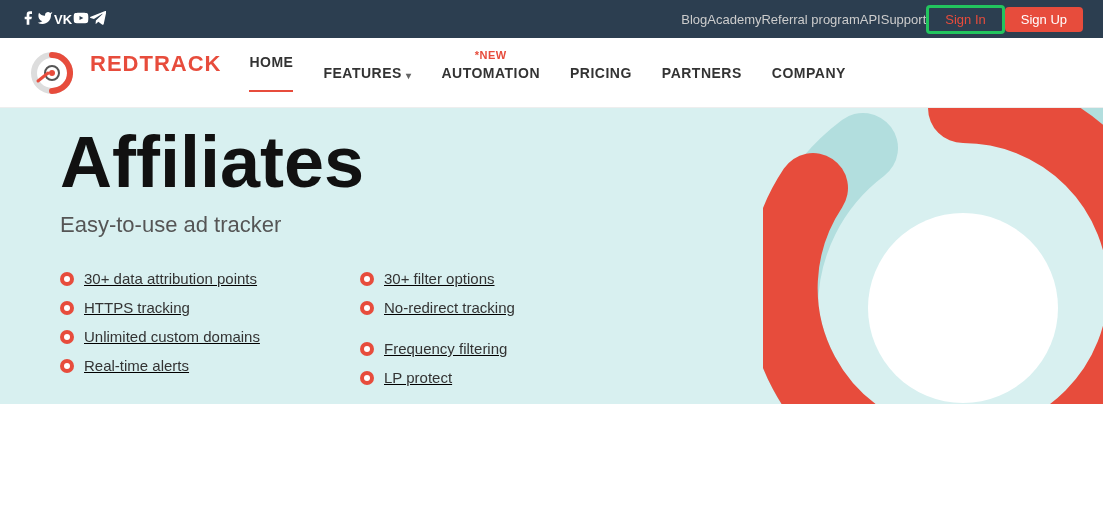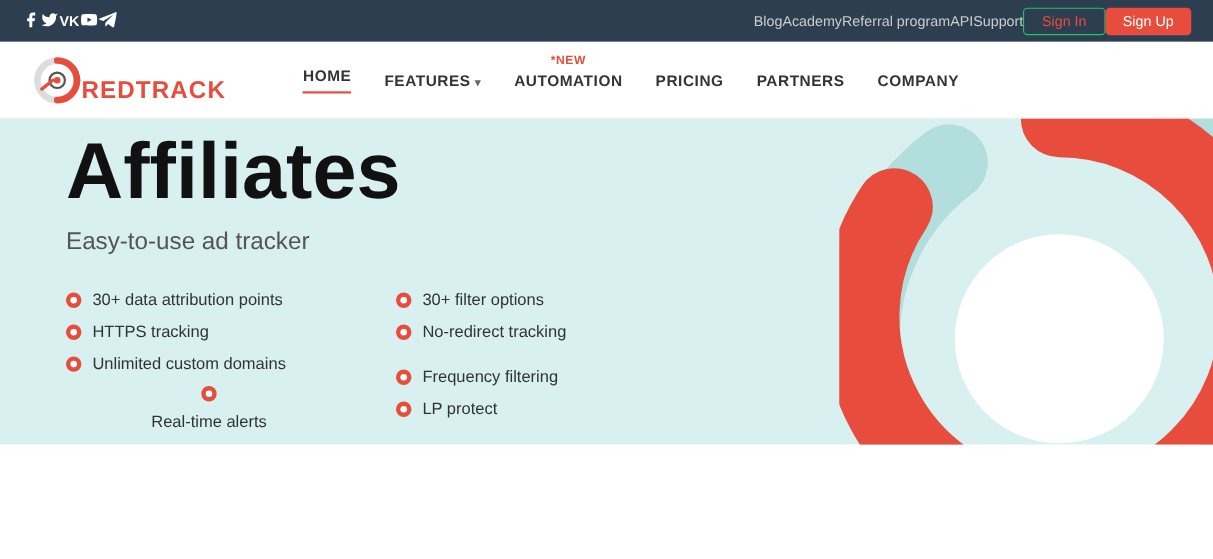--- a/index.html
+++ b/index.html
@@ -12,21 +12,21 @@
       align-items: center;
       justify-content: space-between;
       padding: 0 20px;
       height: 38px;
     }
     .top-bar-left { display: flex; gap: 1px; align-items: center; }
     .social-icon { color: white; font-size: 14px; cursor: pointer; }
     .top-bar-right { display: flex; align-items: center; }
     .top-bar-link { color: #ccc; font-size: 13px; cursor: pointer; text-decoration: none; }
     .btn-signin {
-      border: 1px solid #22c55e;
+      border: 3px solid #22c55e;
       color: #e74c3c;
       background: transparent;
       padding: 4px 16px;
       border-radius: 4px;
       font-size: 13px;
       cursor: pointer;
     }
     .btn-signup {
       background: #e74c3c;
       color: white;
@@ -39,34 +39,34 @@
 
     
     .nav-bar {
       background: white;
       display: flex;
       align-items: center;
       padding: 0 30px;
       height: 70px;
       border-bottom: 1px solid #eee;
     }
-    .logo { display: flex; align-items: flex-end; gap: 0; margin-right: 60px; cursor: pointer; }
+    .logo { display: flex; align-items: flex-start; gap: 16px; margin-right: 28px; cursor: pointer; }
     .logo-text { font-size: 22px; font-weight: bold; color: #222; letter-spacing: 1px; }
     .logo-text span { color: #e74c3c; }
     .nav-links { display: flex; align-items: center; gap: 30px; flex: 1; }
     .nav-link {
       font-size: 14px;
       font-weight: 600;
       color: #333;
       cursor: pointer;
       text-decoration: none;
       letter-spacing: 0.5px;
       position: relative;
     }
-    .nav-link.active { color: #333; border-bottom: 2px solid #e74c3c; padding-bottom: 6px; margin-left: 10px; }
+    .nav-link.active { color: #333; border-bottom: 2px solid #e74c3c; padding-bottom: 20px; }
     .nav-link.features { display: flex; align-items: flex-end; gap: 4px; }
     .nav-link.automation { position: relative; }
     .new-badge {
       position: absolute;
       top: -16px;
       left: 50%;
       transform: translateX(-50%);
       color: #e74c3c;
       font-size: 11px;
       font-weight: bold;
@@ -89,21 +89,21 @@
       font-weight: 900;
       color: #111;
       line-height: 1;
       margin-bottom: 14px;
     }
     .hero-subtitle {
       font-size: 22px;
       color: #555;
       margin-bottom: 32px;
     }
-    .features-grid { display: grid; grid-template-columns: 1fr 1fr; gap: 26px 40px; }
+    .features-grid { display: grid; grid-template-columns: 1fr 1fr; gap: 26px 40px; text-decoration: underline; }
     .feature-item { display: flex; align-items: center; gap: 10px; font-size: 15px; color: #333; }
     .bullet { width: 14px; height: 14px; border-radius: 50%; background: #e74c3c; flex-shrink: 0; position: relative; }
     .bullet::after {
       content: '';
       position: absolute;
       top: 50%;
       left: 50%;
       transform: translate(-50%, -50%);
       width: 6px;
       height: 6px;
@@ -215,21 +215,21 @@
           <span>30+ data attribution points</span>
         </div>
         <div class="feature-item" style="margin-top:12px;">
           <span class="bullet"></span>
           <span>HTTPS tracking</span>
         </div>
         <div class="feature-item" style="margin-top:12px;">
           <span class="bullet"></span>
           <span>Unlimited custom domains</span>
         </div>
-        <div class="feature-item" style="margin-top:12px;flex-direction:column;">
+        <div class="feature-item" style="margin-top:12px;">
           <span class="bullet"></span>
           <span>Real-time alerts</span>
         </div>
       </div>
 
       <div>
         <div class="feature-item">
           <span class="bullet"></span>
           <span>30+ filter options</span>
         </div>

